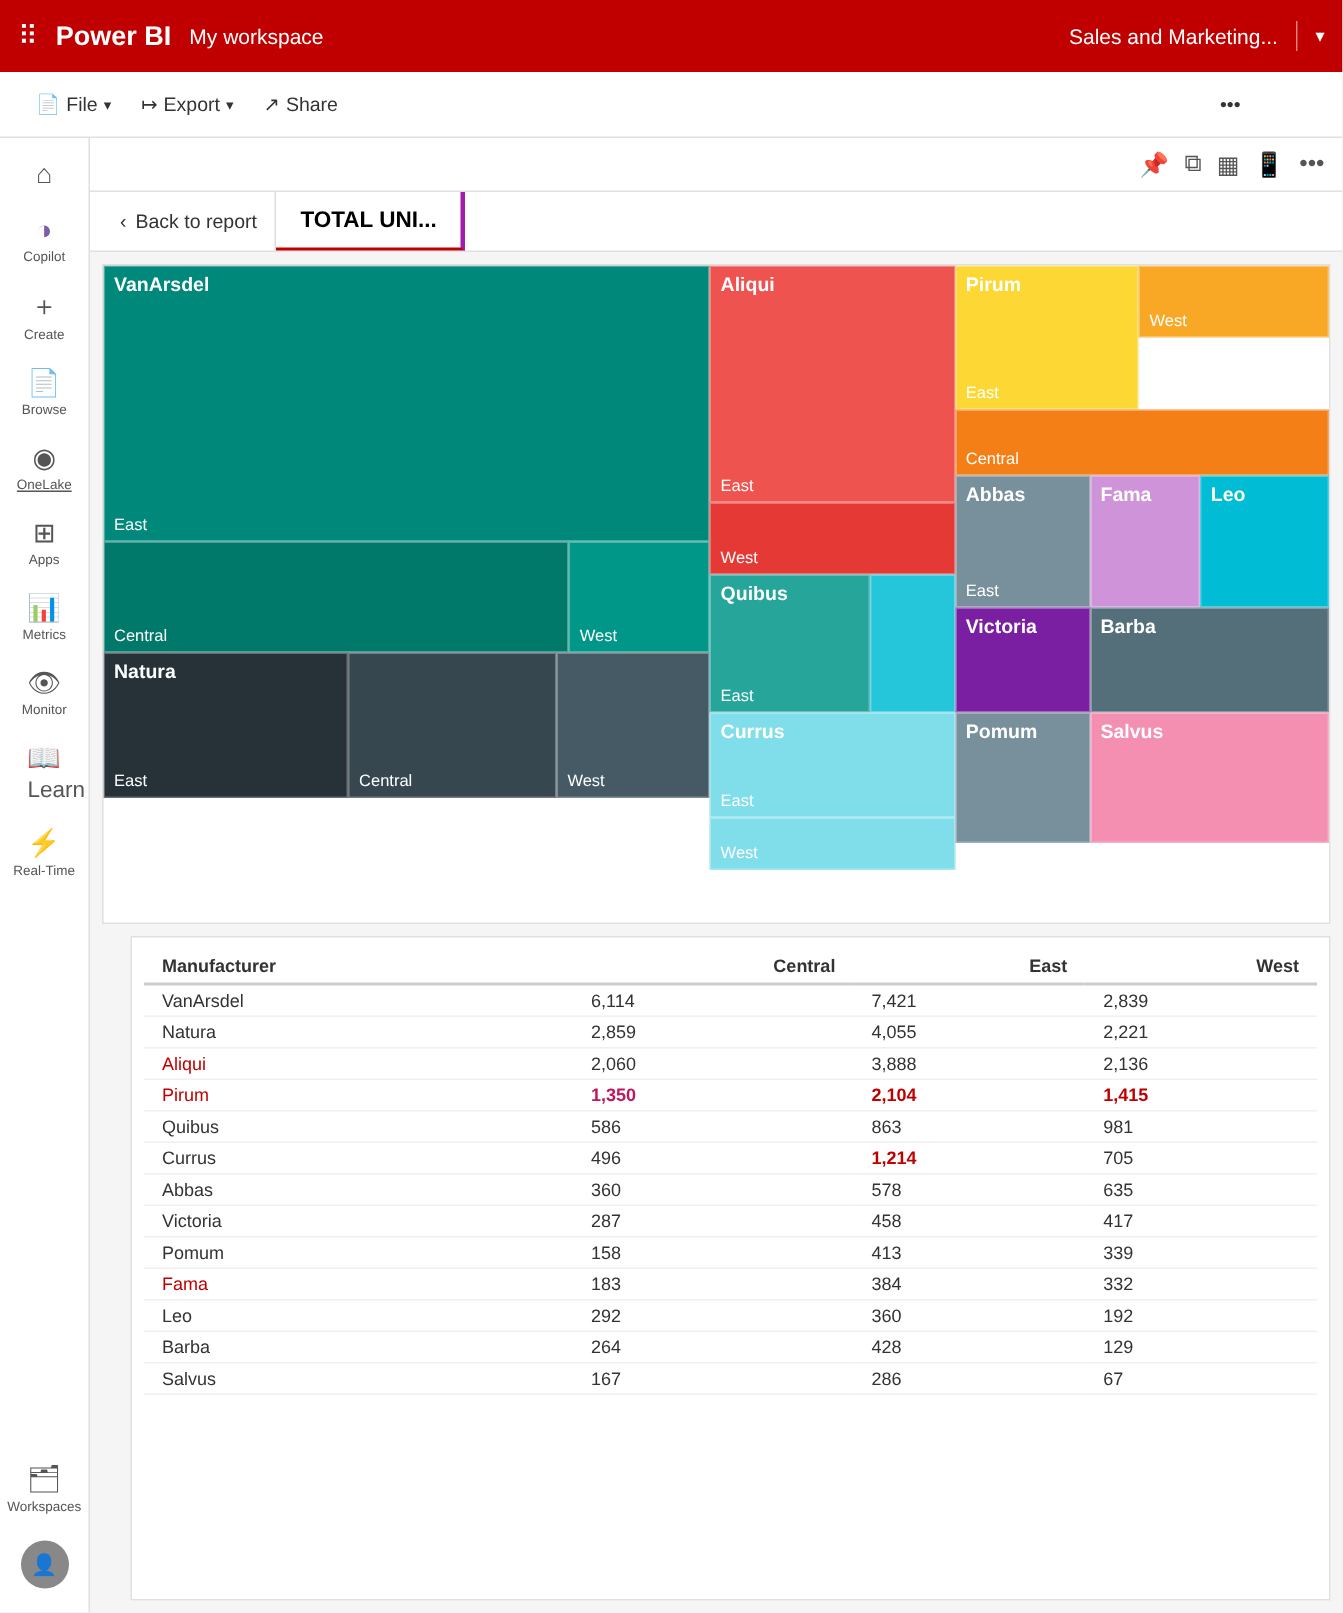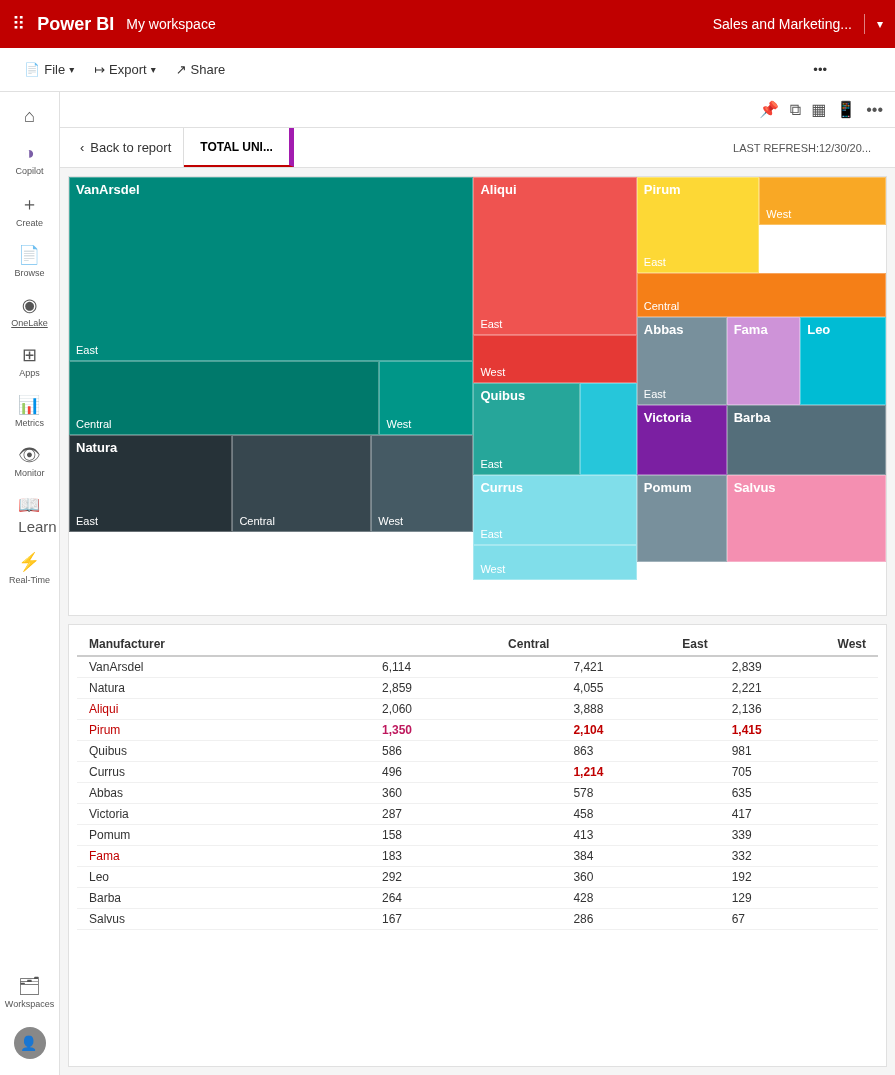--- a/index.html
+++ b/index.html
@@ -97,22 +97,22 @@
       border-bottom: 1px solid #e0e0e0;
       padding: 0 8px;
     }
     .tab-back {
       display: flex; align-items: center; gap: 6px;
       padding: 0 12px; font-size: 13px; color: #333; cursor: pointer;
       border-right: 1px solid #ddd;
     }
     .tab {
       display: flex; align-items: center;
-      padding: 0 16px; font-size: 12px; cursor: pointer;
-      color: #555; border-right: 5px solid #a21caf;
+      padding: 0 16px; font-size: 15px; cursor: pointer;
+      color: #555; border-right: 3px solid #a21caf;
     }
     .tab.active {
       color: #000; font-weight: 700;
       border-bottom: 2px solid #c00000;
     }
     .tab-refresh { margin-left: auto; display: flex; align-items: center; padding: 0 16px; font-size: 11px; color: #555; }
 
     
     .viz-area {
       flex: 1;
@@ -137,20 +137,21 @@
       height: 100%;
       position: relative;
     }
 
     
     .table-container {
       background: white;
       border: 1px solid #e0e0e0;
       padding: 8px;
       flex: 1;
+      margin-left: 19px;
     }
     .data-table {
       width: 100%;
       border-collapse: collapse;
       font-size: 13px;
     }
     .data-table th {
       text-align: right;
       padding: 4px 12px;
       font-weight: 600;
@@ -263,23 +264,20 @@
     </div>
 
     <div class="tab-bar">
       <div class="tab-back">
         <span>‹</span>
         <span>Back to report</span>
       </div>
       <div class="tab active">
         <span>TOTAL UNI...</span>
       </div>
-      <div class="tab-refresh">
-        <span>LAST REFRESH:12/30/20...</span>
-      </div>
     </div>
 
     <div class="viz-area">
 
       <div class="treemap-container">
         <div class="treemap" id="treemap-root">
 
         <div style="position: absolute; left: 0%; top: 0%; width: 49.5%; height: 42%; background-color: rgb(0, 137, 123); border: 1px solid rgba(255, 255, 255, 0.3); overflow: hidden; padding: 4px 6px; display: flex; flex-direction: column; justify-content: space-between; cursor: pointer;">
               <span style="color: white; font-weight: 700; font-size: 13px; line-height: 1.2;">VanArsdel</span>
               <span style="color: white; font-size: 11px; margin-top: auto;">East</span>

